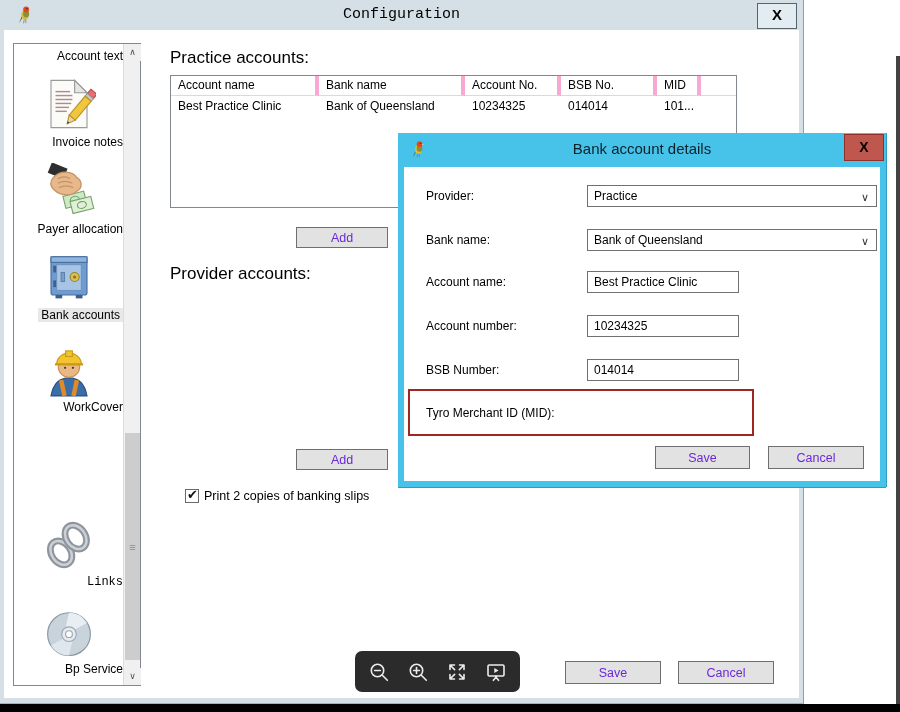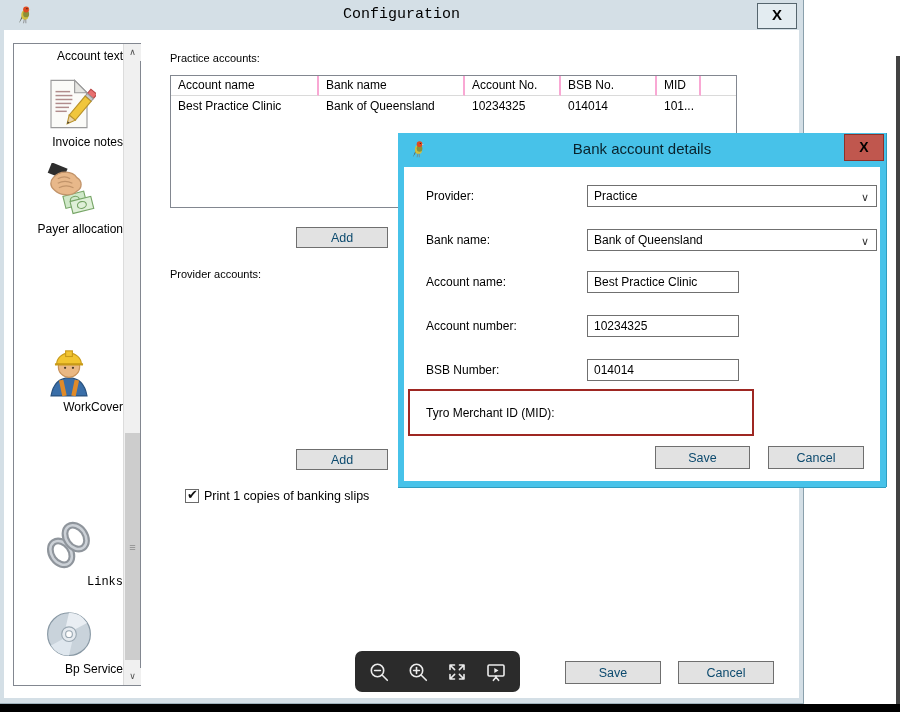--- a/index.html
+++ b/index.html
@@ -32,29 +32,29 @@
   .side-label { font-size:12px; height:15px; line-height:15px; white-space:nowrap; }
   .side-label .hl { background:#e8e8e8; padding:0 3px; }
   .vscroll { position:absolute; right:0; top:0; width:17px; height:641px; background:#f0f0f0; border-left:1px solid #dcdcdc; }
   .sb-btn { position:absolute; left:0; width:17px; height:17px; background:#f0f0f0; color:#505050; font-size:9px; line-height:17px; text-align:center; }
   .sb-btn.up { top:0; }
   .sb-btn.down { bottom:0; }
   .sb-thumb { position:absolute; left:1px; top:389px; width:15px; height:227px; background:#cdcdcd; }
   .grip { position:absolute; left:0; right:0; top:50%; margin-top:-8px; text-align:center; color:#8a8a8a; font-size:11px; line-height:16px; }
 
   
-  .flabel { position:absolute; font-size:11px; height:16px; line-height:16px; white-space:nowrap; }
+  .flabel { position:absolute; font-size:17px; height:16px; line-height:16px; white-space:nowrap; }
   .grid-wrap { position:absolute; background:#fff; border:1px solid #828790; overflow:hidden; }
   table.grid { border-collapse:separate; border-spacing:0; table-layout:fixed; width:100%; font-size:12px; }
-  table.grid th { font-weight:normal; text-align:left; padding:2px 7px 3px; border-right:2px solid #f9a8d4; border-bottom:1px solid #dadada; white-space:nowrap; overflow:hidden; }
+  table.grid th { font-weight:normal; text-align:left; padding:2px 7px 3px; border-right:4px solid #f9a8d4; border-bottom:1px solid #dadada; white-space:nowrap; overflow:hidden; }
   table.grid th.fill { border-right:none; }
   table.grid td { padding:3px 7px 2px; white-space:nowrap; overflow:hidden; }
   .btn {
     position:absolute; background:#e2e2e2; border:1px solid #6f6f6f; font-family:"Liberation Sans",sans-serif;
-    font-size:12.5px; color:#0c4a6e; text-align:center; padding:0; cursor:default;
+    font-size:12.5px; color:#6d28d9; text-align:center; padding:0; cursor:default;
   }
   .chk-row { position:absolute; left:185px; top:489px; display:flex; align-items:center; }
   .chk-box { width:14px; height:14px; background:#fff; border:1px solid #6a6a6a; position:relative; }
   .chk-box .tick { position:absolute; left:1px; top:-3px; font-size:13px; color:#111; }
   .chk-label { font-size:12.5px; margin-left:5px; white-space:nowrap; }
 
   
   .viewer-toolbar {
     position:absolute; left:355px; top:651px; width:165px; height:41px; background:#2b2b2b; border-radius:7px;
     display:flex; align-items:center; justify-content:space-between; padding:0 9px;
@@ -203,20 +203,28 @@
             </div>
             <div class="side-label"><span>Invoice notes</span></div>
           </div>
           <div class="side-item" style="top: 114px;">
             <div class="icon-box" style="height: 64px;">
               <svg class="side-icon" viewBox="0 0 48 48">
                 <use href="#sym-payer-allocation"></use>
               </svg>
             </div>
             <div class="side-label"><span>Payer allocation</span></div>
+          </div>
+          <div class="side-item" style="top: 202px;">
+            <div class="icon-box" style="height: 62px;">
+              <svg class="side-icon" viewBox="0 0 48 48">
+                <use href="#sym-bank-accounts"></use>
+              </svg>
+            </div>
+            <div class="side-label"><span class="hl">Bank accounts</span></div>
           </div>
           <div class="side-item" style="top: 295px;">
             <div class="icon-box" style="height: 61px;">
               <svg class="side-icon" viewBox="0 0 48 48">
                 <use href="#sym-workcover"></use>
               </svg>
             </div>
             <div class="side-label"><span>WorkCover</span></div>
           </div>
           <div class="side-item" style="top: 470px; font-family: Liberation Mono, monospace;">
@@ -280,21 +288,21 @@
     </div>
     <button class="btn" style="left:296px; top:227px; width:92px; height:21px;">Add</button>
 
     <div class="flabel" style="left:170px; top:266px;">Provider accounts:</div>
     <button class="btn" style="left:296px; top:449px; width:92px; height:21px;">Add</button>
 
     <div class="chk-row">
       <span class="chk-box">
           <span class="tick">✔</span>
         </span>
-      <span class="chk-label">Print 1 copies of banking slips</span>
+      <span class="chk-label">Print 2 copies of banking slips</span>
     </div>
 
     <div class="viewer-toolbar">
       <button class="tb-btn">
         <svg viewBox="0 0 22 22">
             <circle cx="9.5" cy="9.5" r="6.2"></circle>
             <line x1="14.3" y1="14.3" x2="19.3" y2="19.3"></line>
             <line x1="6.6" y1="9.5" x2="12.4" y2="9.5"></line>
           </svg>
       </button>

